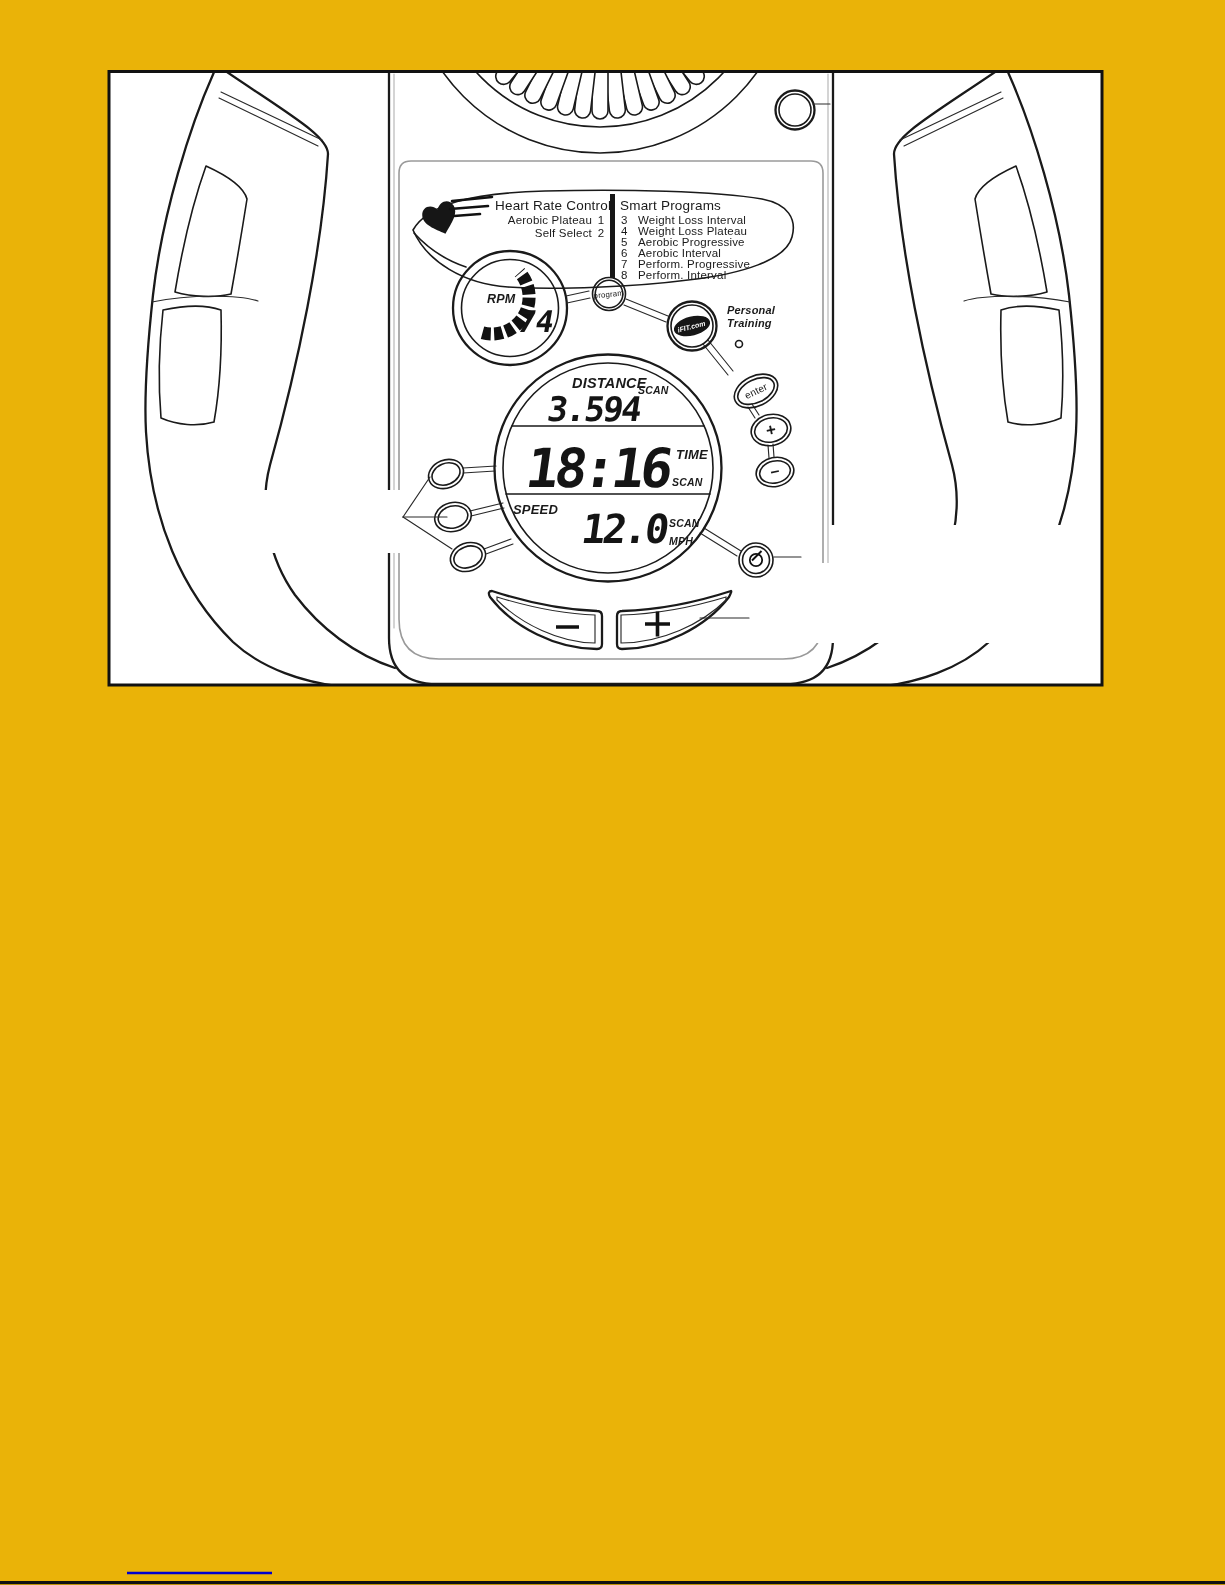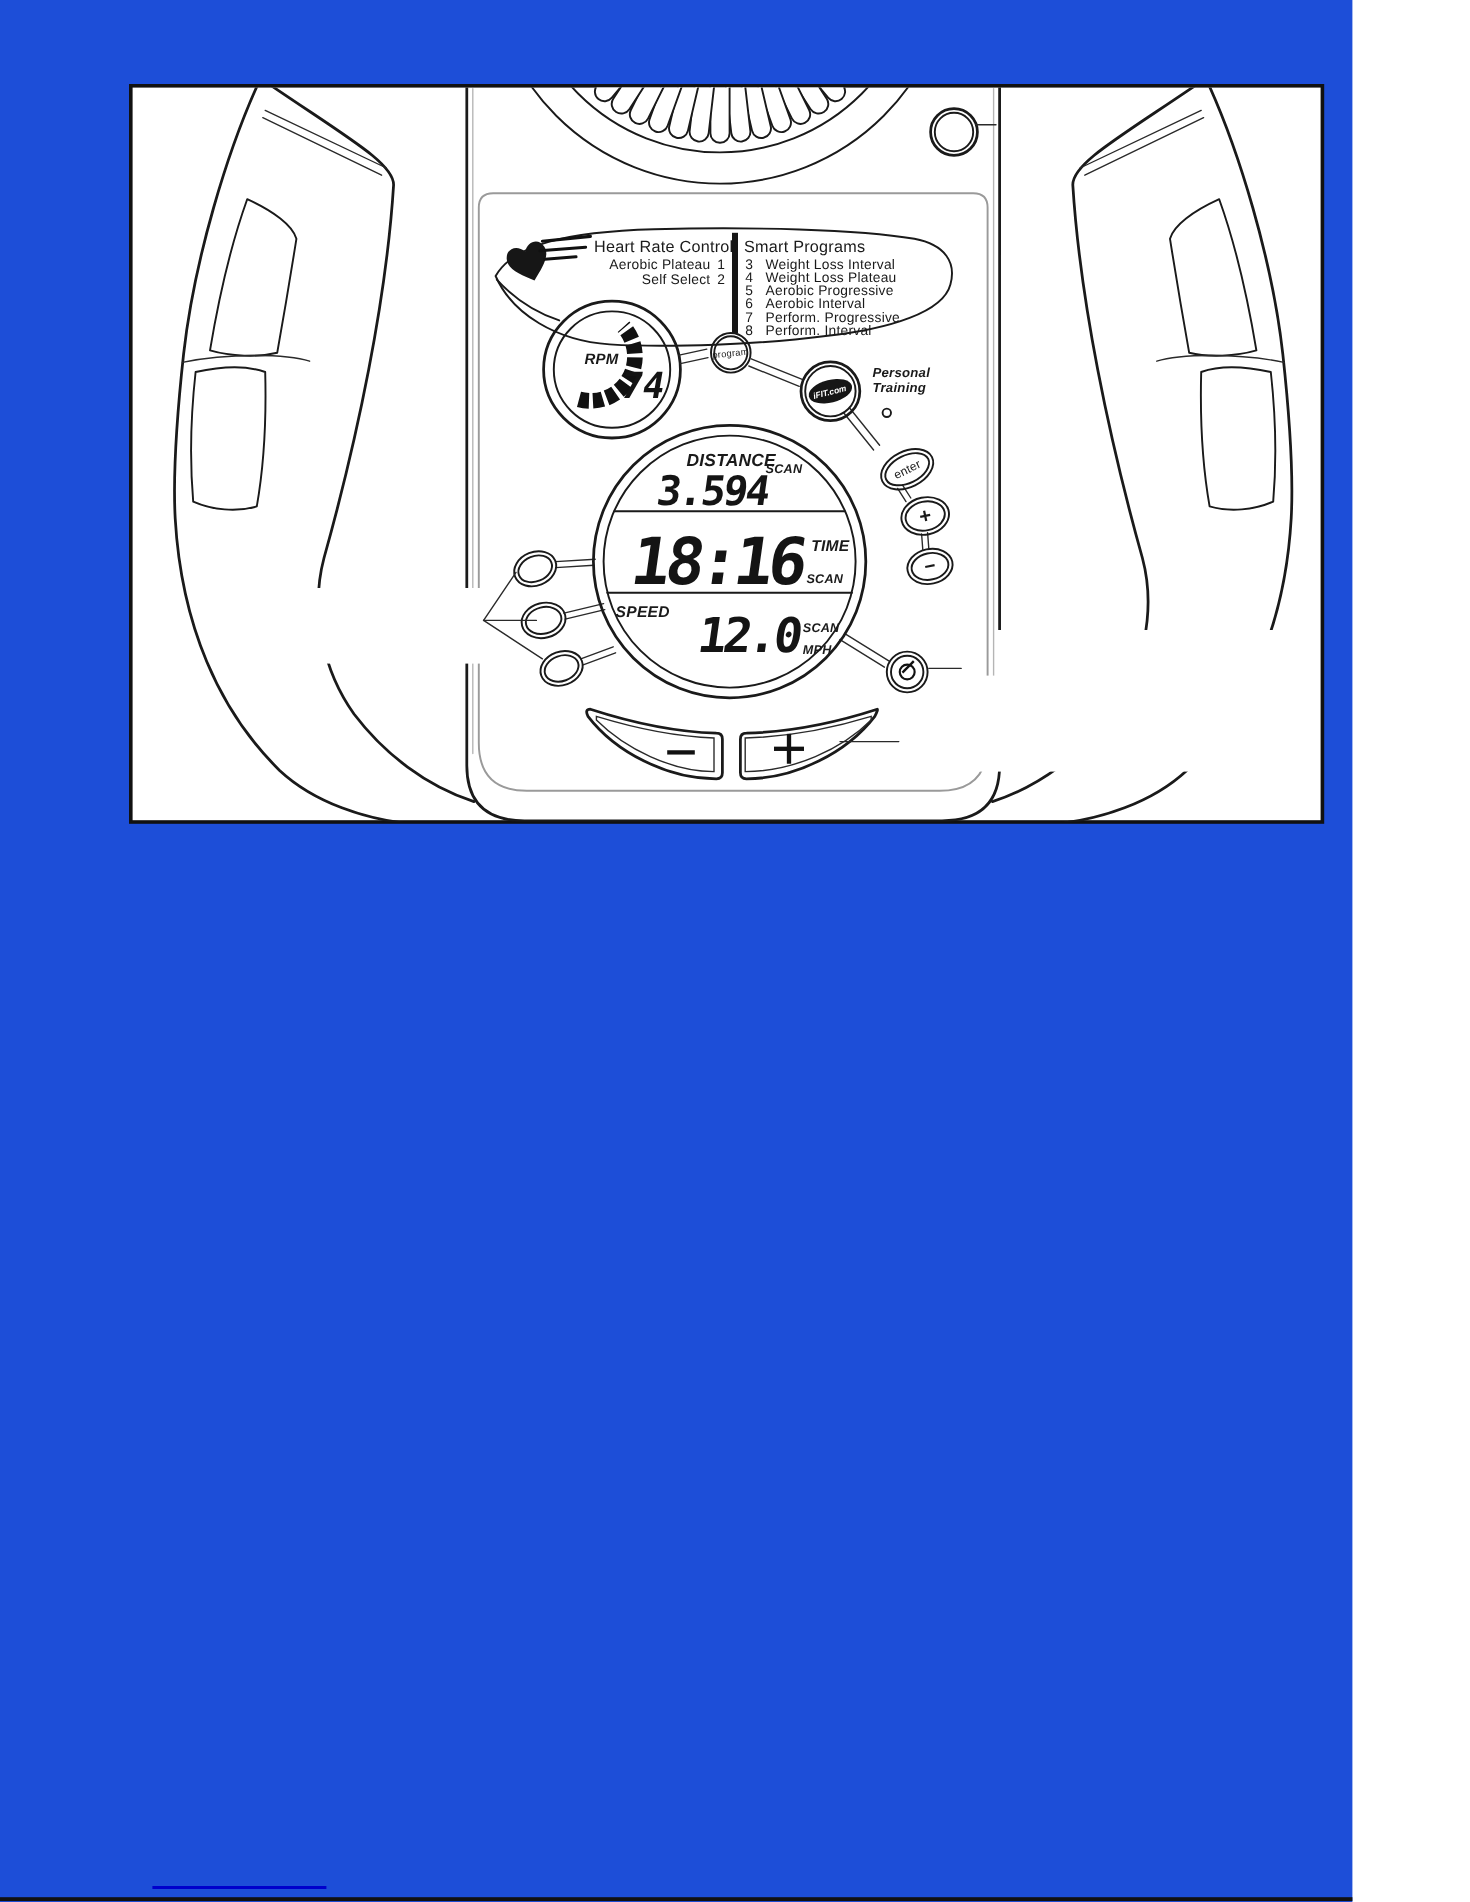--- a/index.html
+++ b/index.html
@@ -1,16 +1,16 @@
 <!DOCTYPE html>
 <html><head>
 <meta charset="utf-8">
 <style>
   html,body{margin:0;padding:0;background:#fff;}
-  .page{position:relative;width:1127px;height:1585px;background:#1d4ed8;overflow:hidden;
+  .page{position:relative;width:1225px;height:1585px;background:#eab308;overflow:hidden;
         font-family:"Liberation Sans",sans-serif;}
   svg{position:absolute;left:0;top:0;}
   .ln{fill:none;stroke:#1a1a1a;stroke-width:1.6;stroke-linecap:round;stroke-linejoin:round;}
   .ln2{stroke-width:2.3;}
   .lnthin{fill:none;stroke:#2a2a2a;stroke-width:1.15;stroke-linecap:round;}
   .gray{stroke:#b5b5b5;}
   .blk{fill:#161616;stroke:none;}
   .lbl{font-family:"Liberation Sans",sans-serif;fill:#1a1a1a;letter-spacing:.2px;}
   .bi{font-style:italic;font-weight:bold;}
   .seg{font-family:"DejaVu Sans Mono",monospace;font-weight:bold;fill:#141414;}

